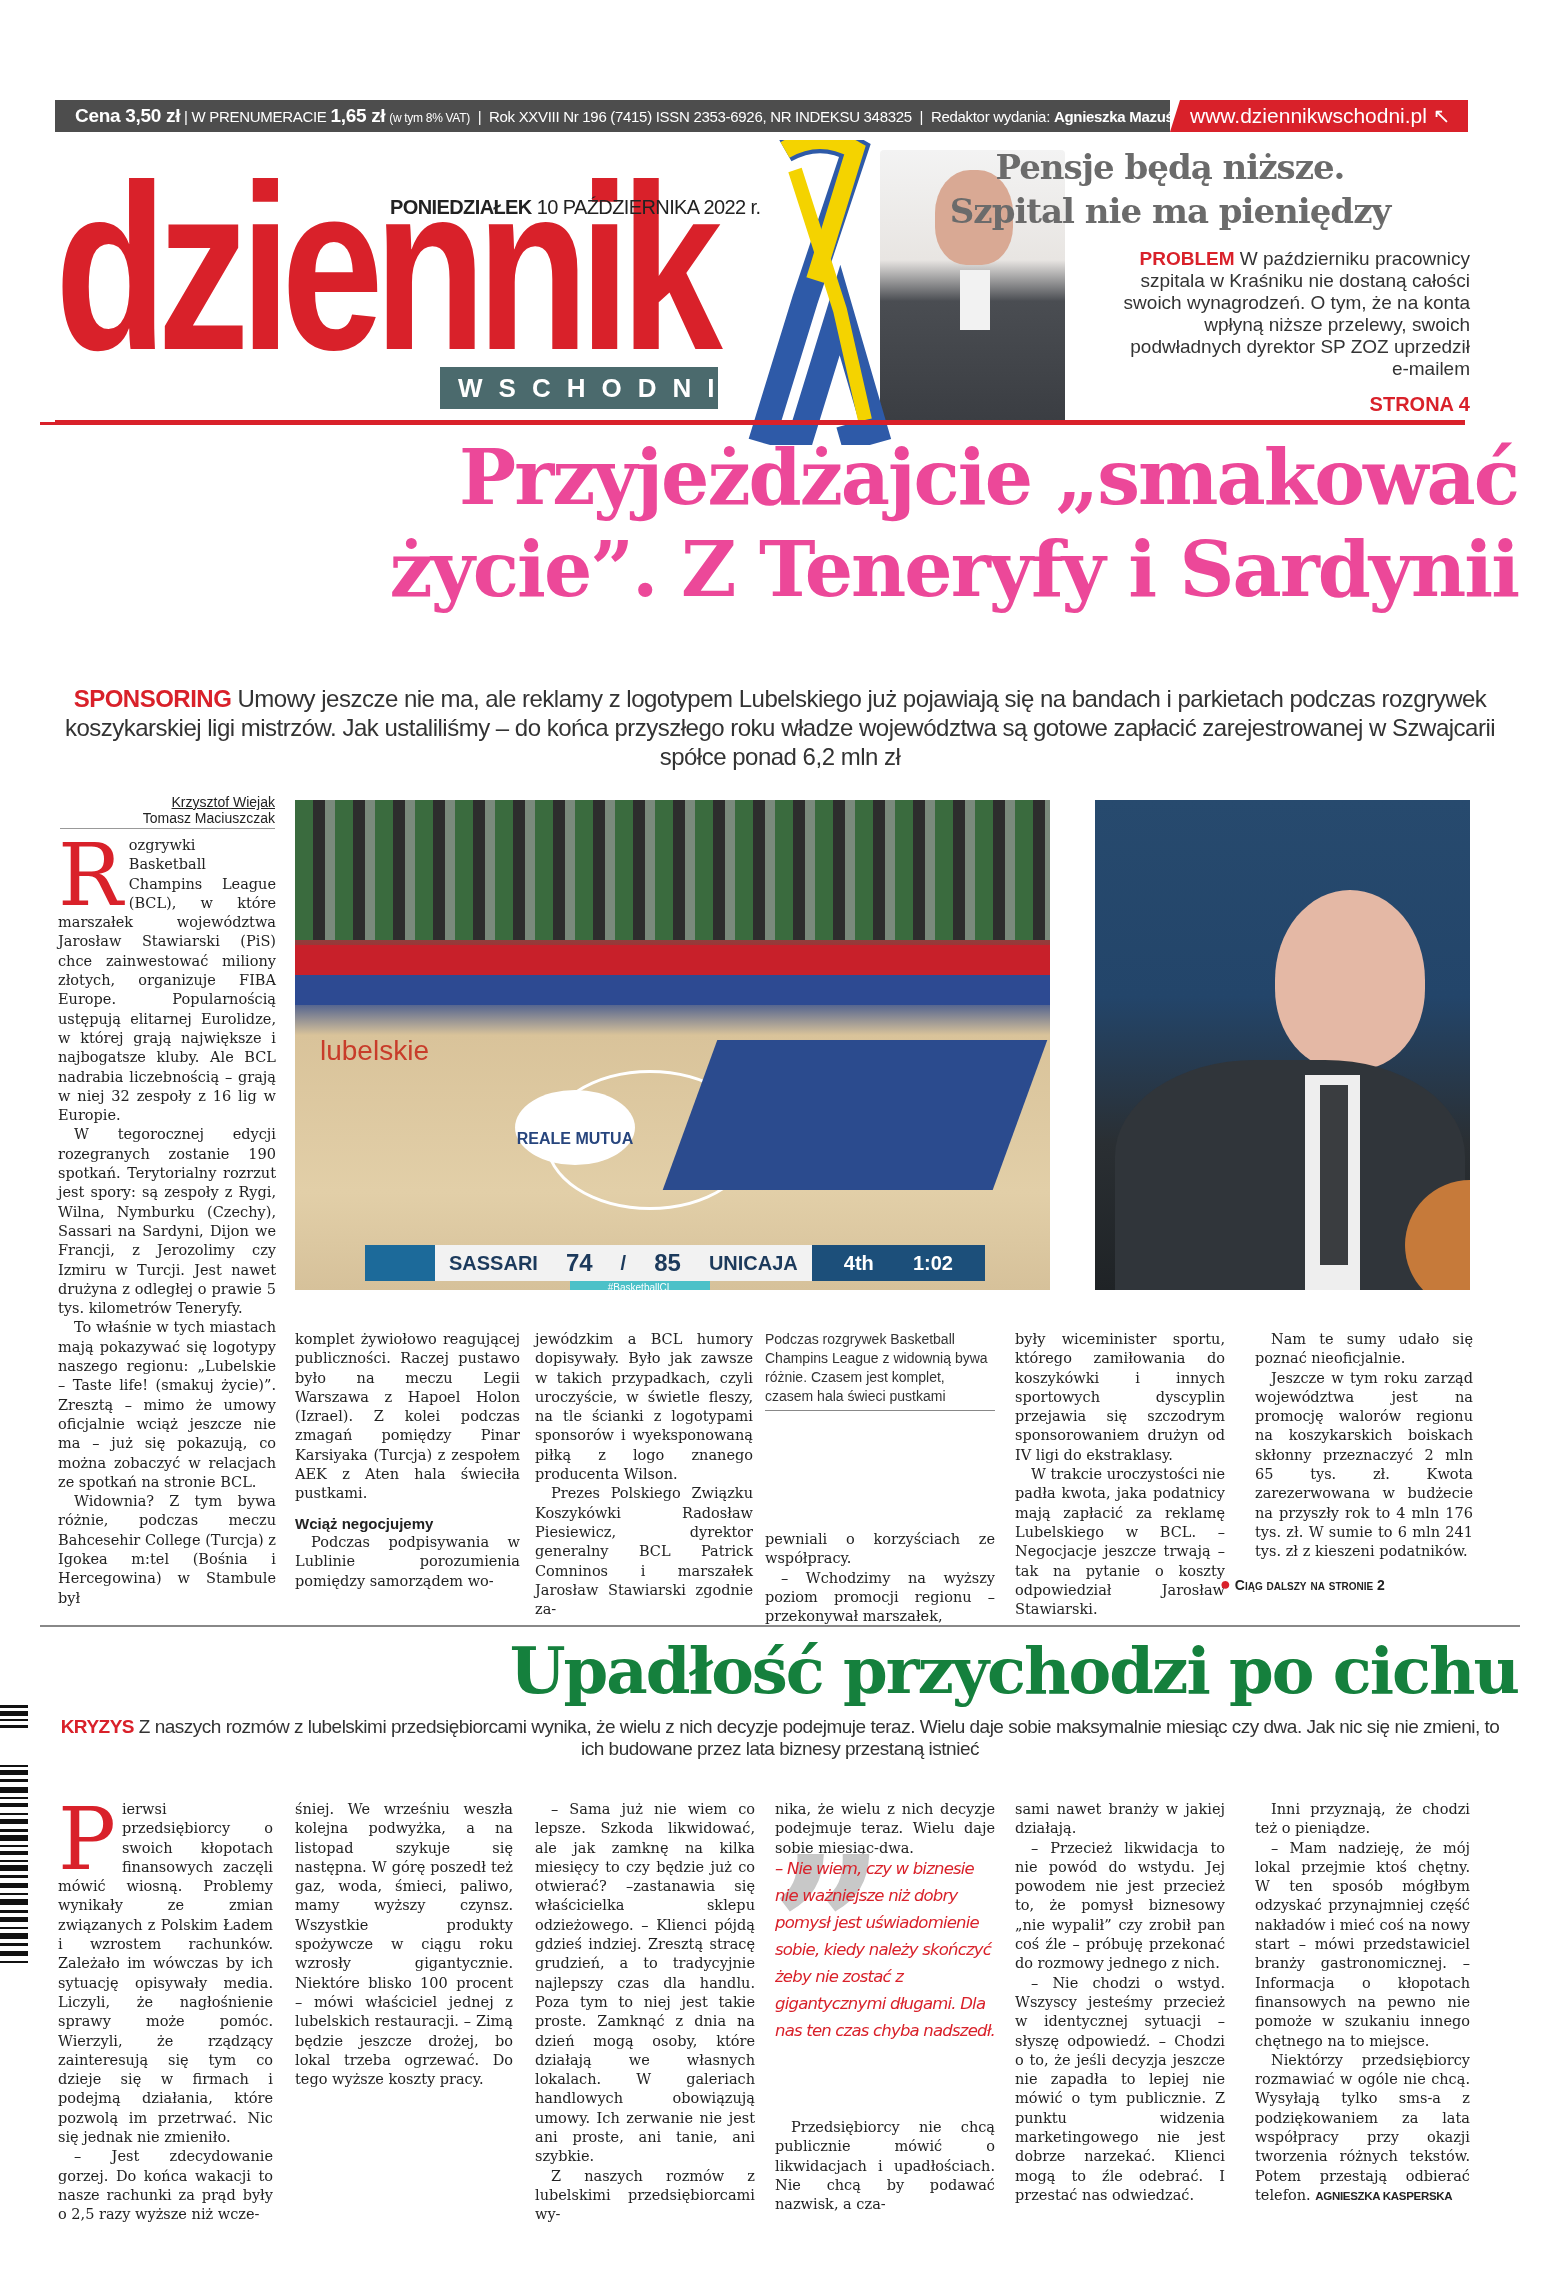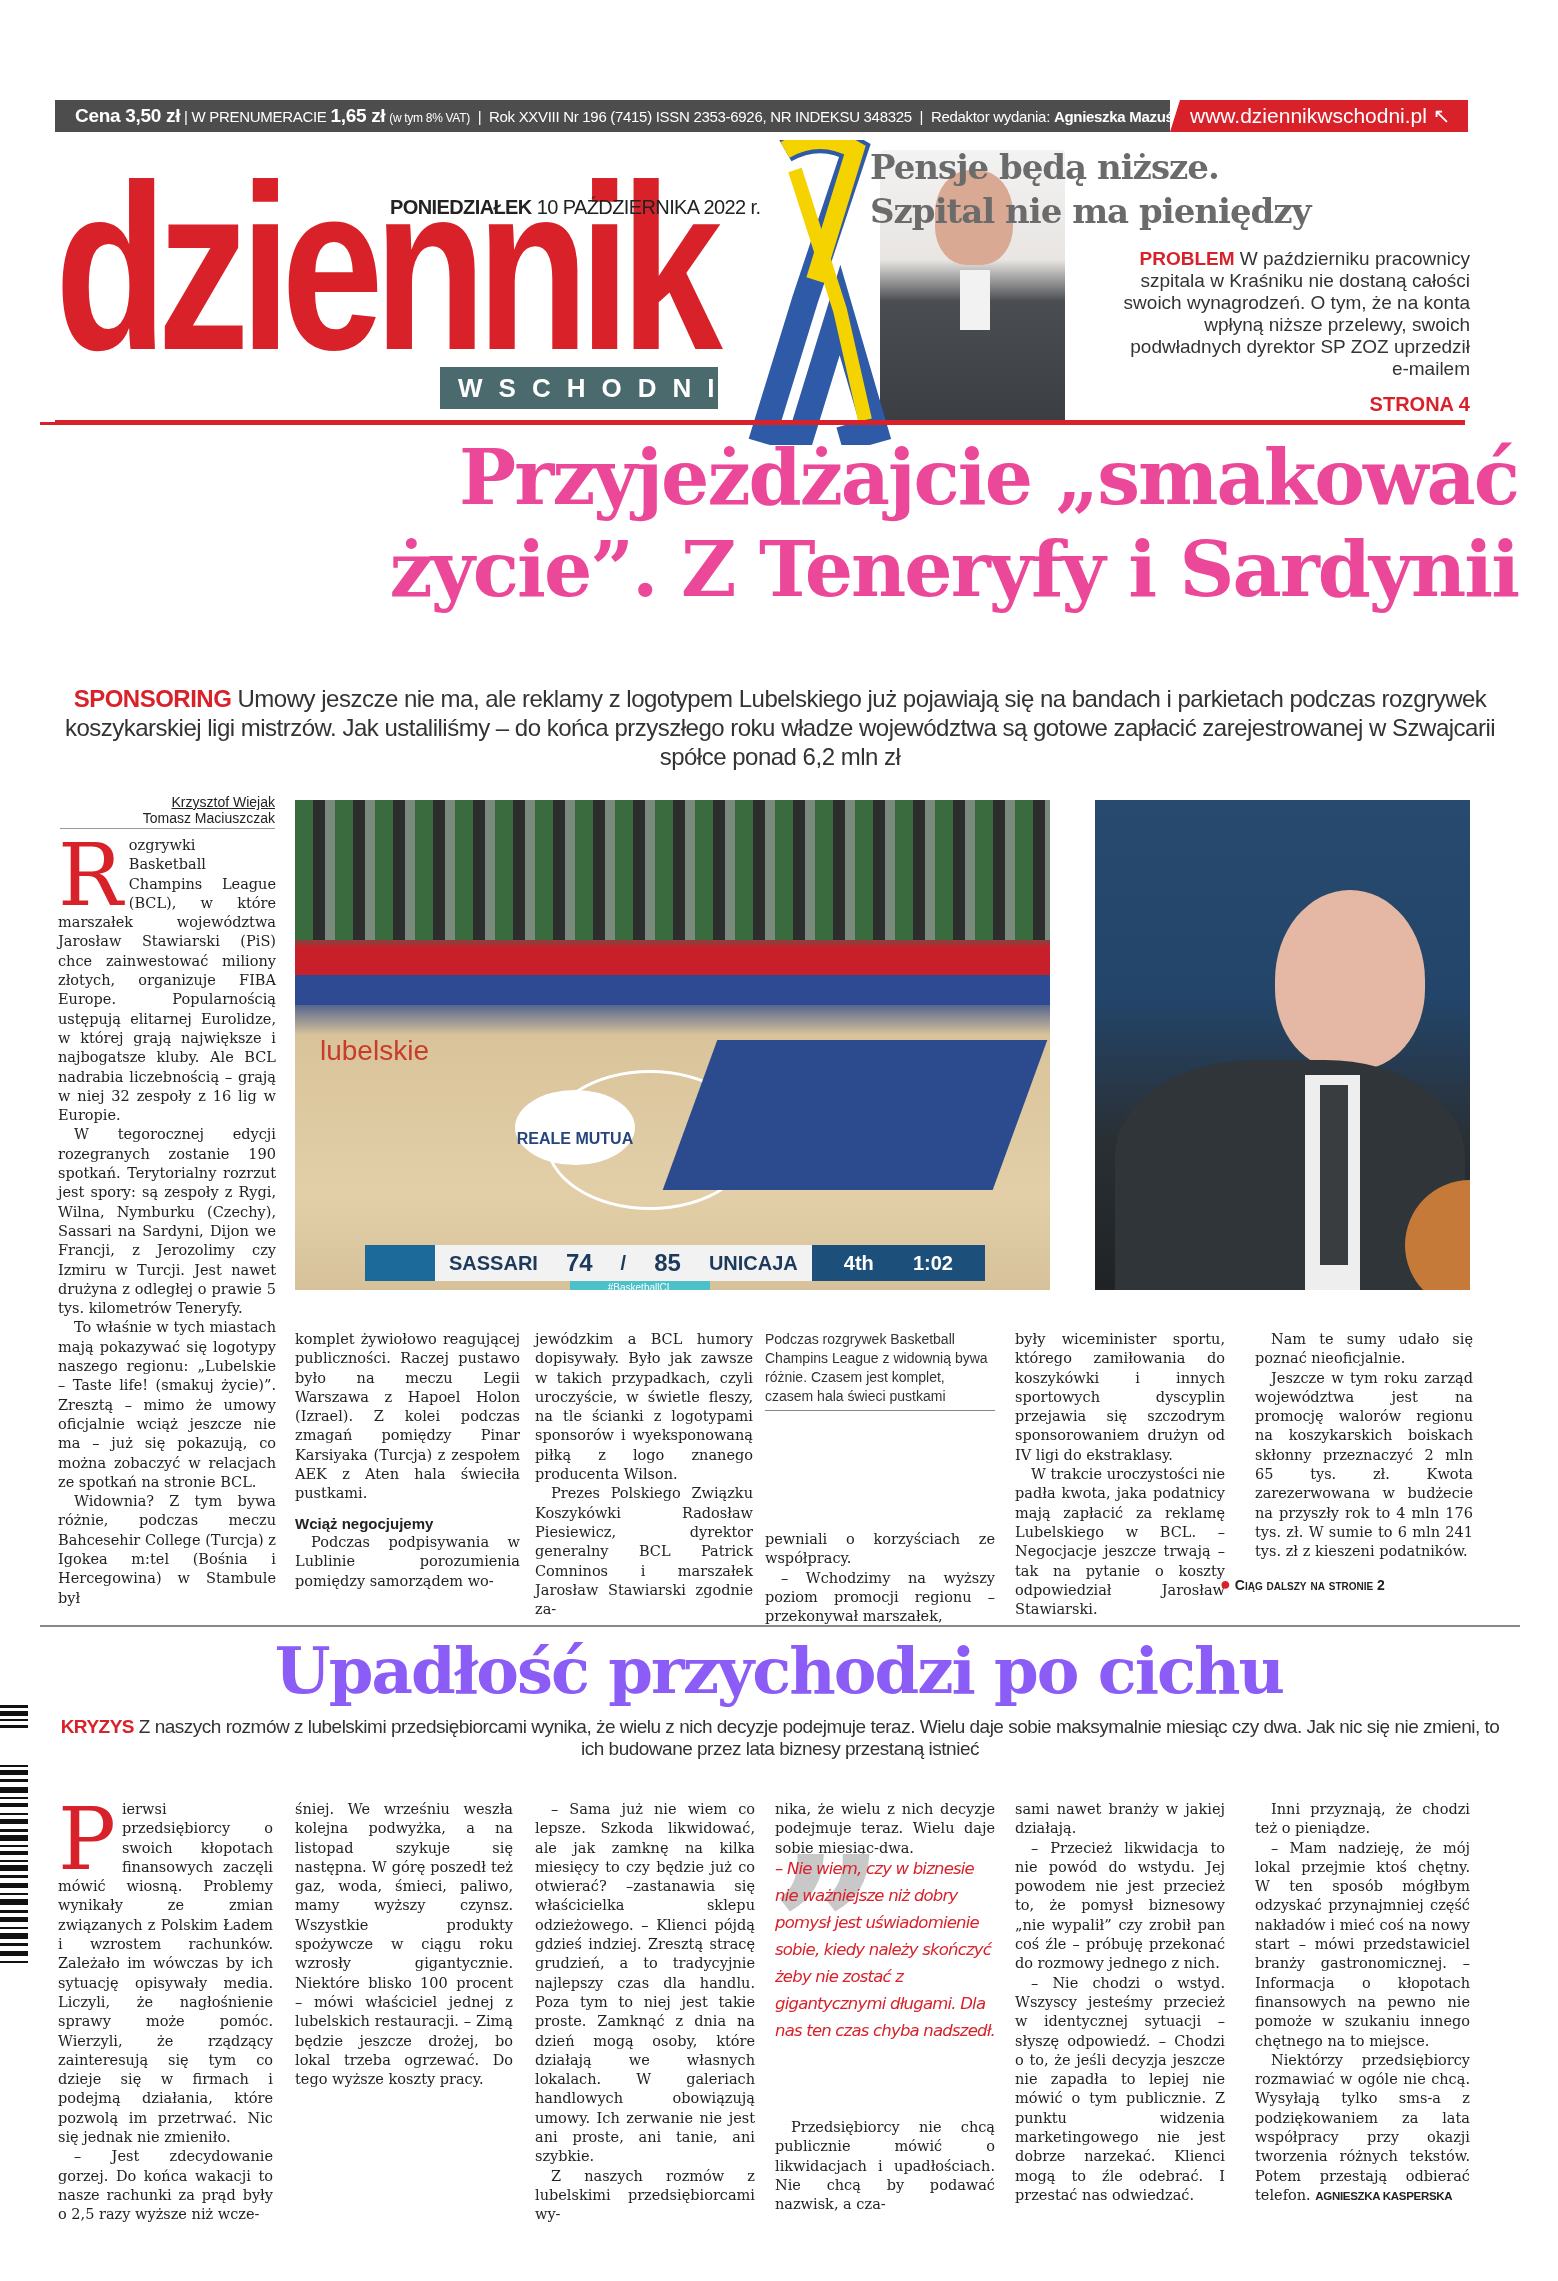--- a/index.html
+++ b/index.html
@@ -10,21 +10,21 @@
 .topbar .sm{font-size:12px}
 .url{left:1170px;top:100px;width:298px;height:32px;background:#d9212a;color:#fff;font-family:"Liberation Sans",sans-serif;font-size:21px;line-height:32px;padding-left:20px;clip-path:polygon(10px 0,100% 0,100% 100%,0 100%)}
 .logo{left:55px;top:150px;font-family:"Liberation Sans",sans-serif;font-weight:bold;color:#d9212a;font-size:235px;line-height:235px;letter-spacing:-12px;transform:scaleX(0.78);transform-origin:left top}
 .wschodni{left:440px;top:367px;width:278px;height:42px;background:#4b6a6d;color:#fff;font-family:"Liberation Sans",sans-serif;font-weight:bold;font-size:26px;letter-spacing:16px;line-height:42px;padding-left:18px}
 .dateline{left:390px;top:196px;font-family:"Liberation Sans",sans-serif;font-size:20px;letter-spacing:-0.6px}
 .dateline b{font-weight:bold}
 .redrule{left:55px;top:420px;width:1410px;height:5px;background:#d9212a}
 .redrule2{left:40px;top:422px;width:30px;height:3px;background:#d9212a}
 .ribbon{left:745px;top:140px;width:150px;height:305px}
 .photo1{left:880px;top:150px;width:185px;height:275px;background:linear-gradient(180deg,#f3f3f3 0%,#e8e5e2 40%,#4a4d52 55%,#3a3d42 100%);border-radius:4px}
-.head1{left:870px;top:145px;width:600px;text-align:left;font-family:"DejaVu Serif",serif;font-weight:bold;color:#6b6b6b;font-size:34px;line-height:44px;letter-spacing:-1px}
+.head1{left:870px;top:145px;width:600px;text-align:center;font-family:"DejaVu Serif",serif;font-weight:bold;color:#6b6b6b;font-size:34px;line-height:44px;letter-spacing:-1px}
 .lead1{left:1110px;top:248px;width:360px;text-align:right;font-family:"Liberation Sans",sans-serif;font-size:19px;line-height:22px;color:#333}
 .lead1 .tag{color:#d9212a;font-weight:bold}
 .strona{left:1300px;top:393px;width:170px;text-align:right;font-family:"Liberation Sans",sans-serif;font-weight:bold;color:#d9212a;font-size:20px}
 .mainhead{left:40px;top:432px;width:1478px;text-align:right;font-family:"DejaVu Serif",serif;font-weight:bold;font-size:76px;line-height:92px;letter-spacing:-2px;color:#ec4899}
 .lead2{left:60px;top:684px;width:1440px;text-align:center;font-family:"Liberation Sans",sans-serif;font-size:24px;line-height:29px;color:#333;letter-spacing:-0.5px}
 .lead2 .tag{color:#d9212a;font-weight:bold}
 .byline{left:60px;top:794px;width:215px;text-align:right;font-family:"Liberation Sans",sans-serif;font-size:14px;line-height:16px;border-bottom:1px solid #999;padding-bottom:2px}
 .col{font-size:14.5px;line-height:19.3px;text-align:justify;hyphens:auto;color:#222}
 .col p{text-indent:16px}
 .col p.noind{text-indent:0}
@@ -32,21 +32,21 @@
 .photoA{left:295px;top:800px;width:755px;height:490px;background:linear-gradient(180deg,#3d4a3f 0%,#566b58 20%,#b8202a 34%,#2f4a8c 40%,#d9c39a 48%,#e2cfa8 80%,#d6c19a 100%);overflow:hidden}
 .photoB{left:1095px;top:800px;width:375px;height:490px;background:linear-gradient(180deg,#274a6e 0%,#23456a 40%,#2a2f33 70%,#1f2326 100%);overflow:hidden}
 .bald{position:absolute;left:180px;top:90px;width:150px;height:180px;background:#e4b8a5;border-radius:50% 50% 45% 45%}
 .score{position:absolute;left:70px;top:445px;width:620px;height:36px;background:#f2f2f2;border-left:70px solid #1c6a9a;border-right:0;font-family:"Liberation Sans",sans-serif;font-weight:bold;color:#1c3a5c;font-size:20px;line-height:36px;display:flex}
 .score span{padding:0 14px}
 .score .cl{background:#1c4f7a;color:#fff;margin-left:auto;padding:0 18px}
 .cap{left:765px;top:1330px;width:230px;font-family:"Liberation Sans",sans-serif;font-size:14px;line-height:19px;color:#333;border-bottom:1px solid #888;padding-bottom:4px}
 .ciag{left:1220px;top:1574px;font-family:"Liberation Sans",sans-serif;font-weight:bold;font-size:14px;font-variant:small-caps}
 .ciag .dot{color:#d9212a;font-size:18px}
 .hr{left:40px;top:1625px;width:1480px;height:2px;background:#888}
-.head2{left:40px;top:1630px;width:1478px;text-align:center;font-family:"DejaVu Serif",serif;font-weight:bold;font-size:64px;line-height:82px;letter-spacing:-2px;color:#8b5cf6}
+.head2{left:40px;top:1630px;width:1478px;text-align:right;font-family:"DejaVu Serif",serif;font-weight:bold;font-size:64px;line-height:82px;letter-spacing:-2px;color:#15803d}
 .lead3{left:60px;top:1716px;width:1440px;text-align:center;font-family:"Liberation Sans",sans-serif;font-size:19px;line-height:22px;color:#333;letter-spacing:-0.5px}
 .lead3 .tag{color:#d9212a;font-weight:bold}
 .quote{left:775px;top:1855px;width:225px;font-family:"DejaVu Sans",sans-serif;font-style:italic;color:#d9212a;font-size:16.5px;line-height:27px;letter-spacing:-0.8px}
 .qmark{left:770px;top:1830px;font-size:200px;line-height:200px;color:#c8c8c8;font-family:"DejaVu Serif",serif;font-weight:bold}
 .sig{font-family:"Liberation Sans",sans-serif;font-weight:bold;font-size:11.5px;letter-spacing:-0.3px}
 .barcode{left:0px;top:1705px;width:32px;height:390px}
 .subh{font-family:"Liberation Sans",sans-serif;font-weight:bold;font-size:15px;margin-top:10px}
 </style>
 </head>
 <body>

